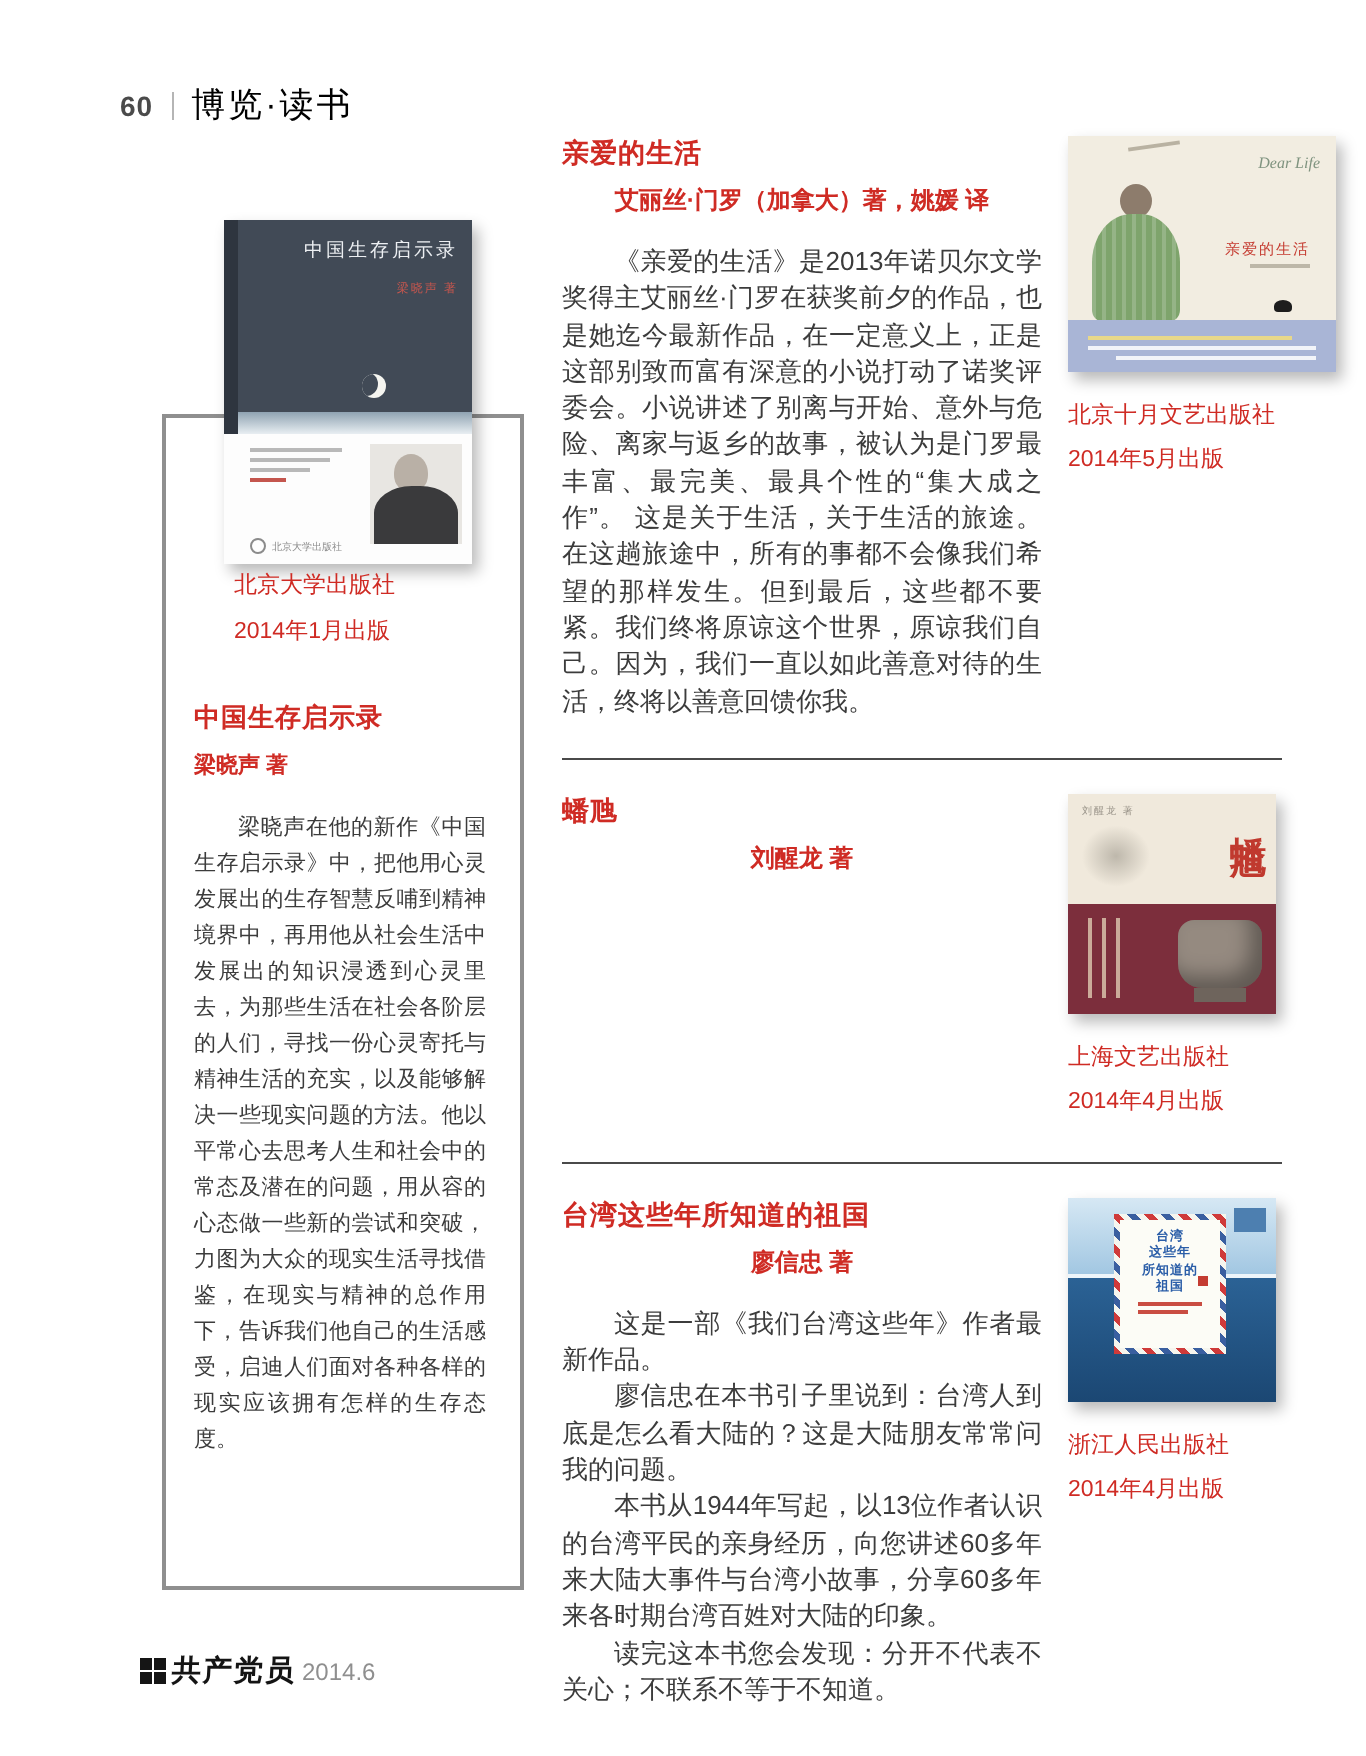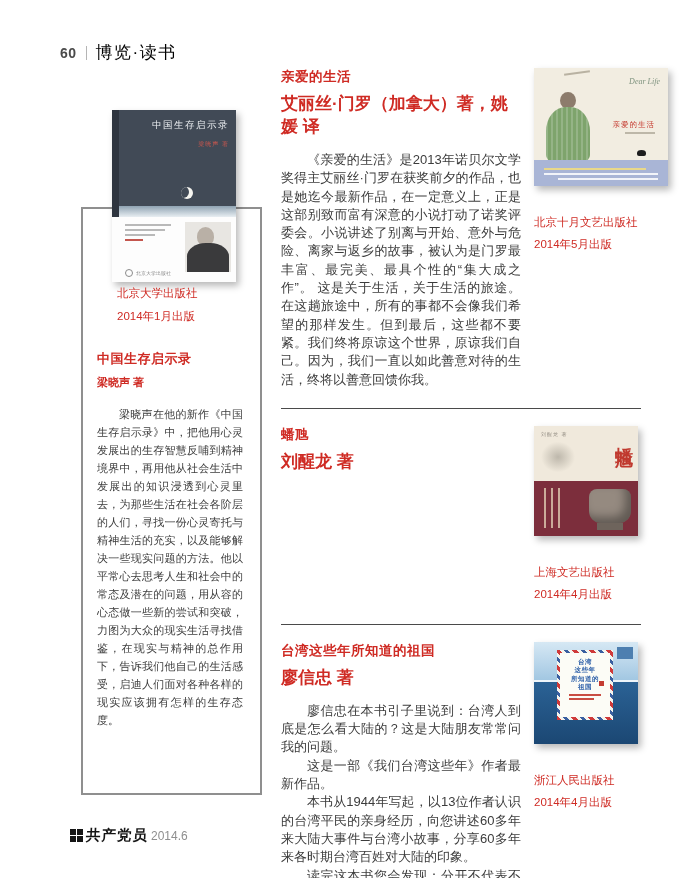--- a/index.html
+++ b/index.html
@@ -42,25 +42,25 @@
   .feature-title{margin-top:22px;font-size:13px;font-weight:bold;color:#cf2b24;letter-spacing:.5px;}
   .feature-author{margin-top:7px;font-size:11px;font-weight:bold;color:#cf2b24;}
   .feature-body{margin-top:15px;font-size:11px;line-height:18px;text-align:justify;text-indent:2em;color:#3c3c3c;}
 
   
   .right-col{position:absolute;left:281px;top:68px;width:360px;}
   .review{display:flex;}
   .review-main{width:240px;}
   .review-side{width:107px;margin-left:13px;}
   .review-title{font-size:13.5px;font-weight:bold;color:#cf2b24;letter-spacing:.5px;}
-  .review-author{font-size:17px;font-weight:bold;color:#cf2b24;margin-top:6px;}
+  .review-author{font-size:12px;font-weight:bold;color:#cf2b24;margin-top:6px;text-align:center;}
   .review-text{margin-top:13px;}
   .para{margin:0;font-size:13px;line-height:18.3px;text-align:justify;text-indent:2em;color:#3c3c3c;}
   .divider{border:none;border-top:1px solid #4a4a4a;margin:19px 0 17px;}
-  .side-pub{margin-top:25px;font-size:11.5px;line-height:22px;color:#cf2b24;}
+  .side-pub{margin-top:11px;font-size:11.5px;line-height:22px;color:#cf2b24;}
 
   
   .cover-b{position:relative;width:104px;height:118px;background:#f2ede1;overflow:hidden;padding-left:30px;}
   .cb-dearlife{position:absolute;top:9px;right:8px;font-family:"Liberation Serif",serif;font-style:italic;font-size:8px;color:#7f937f;}
   .cb-branch{position:absolute;left:30px;top:4px;width:26px;height:2px;background:#b9b2a2;transform:rotate(-8deg);}
   .cb-head{position:absolute;left:26px;top:24px;width:16px;height:17px;border-radius:50%;background:#8d7c6c;}
   .cb-body{position:absolute;left:12px;top:39px;width:44px;height:54px;background:#7ea46c;
     border-radius:45% 45% 6px 6px;
     background-image:repeating-linear-gradient(90deg,rgba(255,255,255,.18) 0 2px,transparent 2px 5px);}
   .cb-title{position:absolute;top:52px;right:13px;font-size:7.5px;color:#c53b30;letter-spacing:1px;}
@@ -217,22 +217,22 @@
     </div>
   </div>
 
   <hr class="divider">
 
   <div class="review">
     <div class="review-main">
       <div class="review-title">台湾这些年所知道的祖国</div>
       <div class="review-author">廖信忠 著</div>
       <div class="review-text">
+        <p class="para">这是一部《我们台湾这些年》作者最新作品。</p>
         <p class="para">廖信忠在本书引子里说到：台湾人到底是怎么看大陆的？这是大陆朋友常常问我的问题。</p>
-        <p class="para">这是一部《我们台湾这些年》作者最新作品。</p>
         <p class="para">本书从1944年写起，以13位作者认识的台湾平民的亲身经历，向您讲述60多年来大陆大事件与台湾小故事，分享60多年来各时期台湾百姓对大陆的印象。</p>
         <p class="para">读完这本书您会发现：分开不代表不关心；不联系不等于不知道。</p>
       </div>
     </div>
     <div class="review-side">
       <div class="cover cover-d">
         <div class="cd-sky"></div>
         <div class="cd-sea"></div>
         <span class="cd-tag"></span>
         <div class="cd-env">

